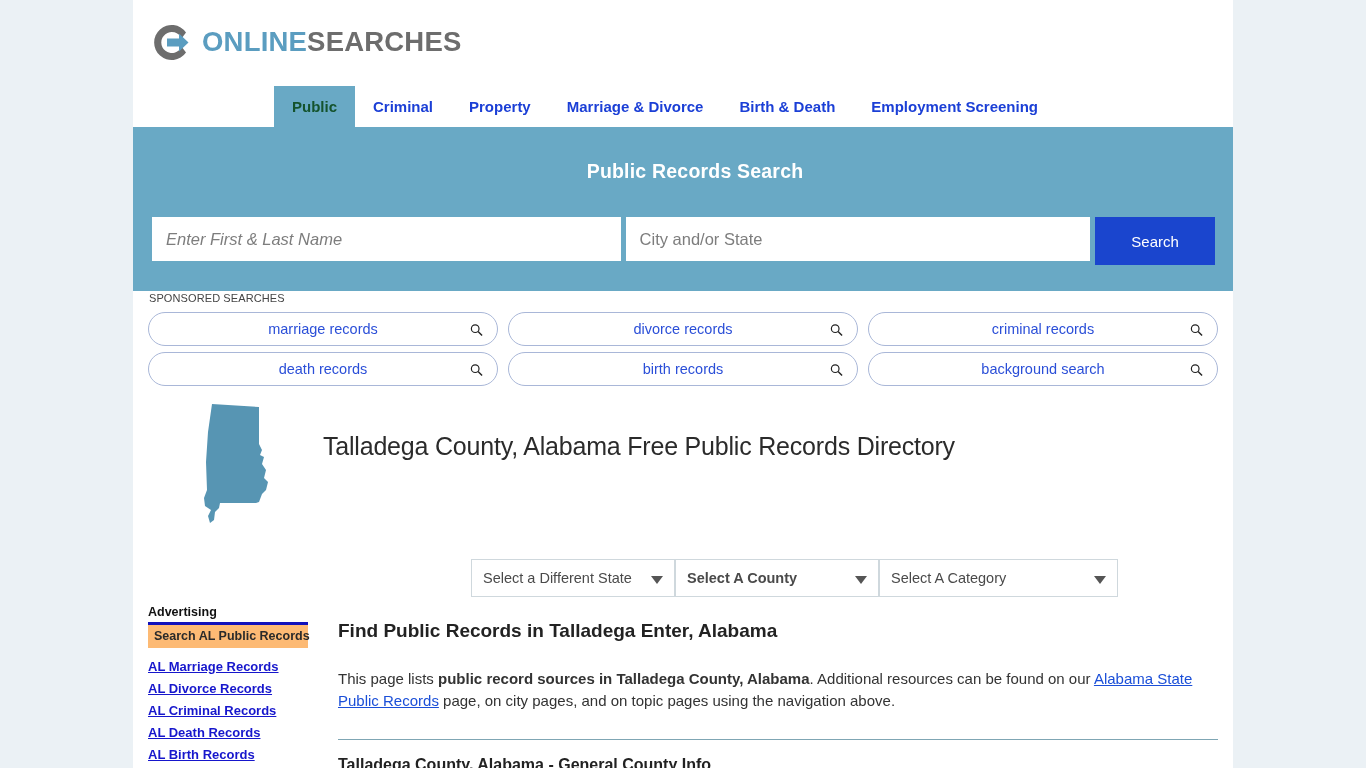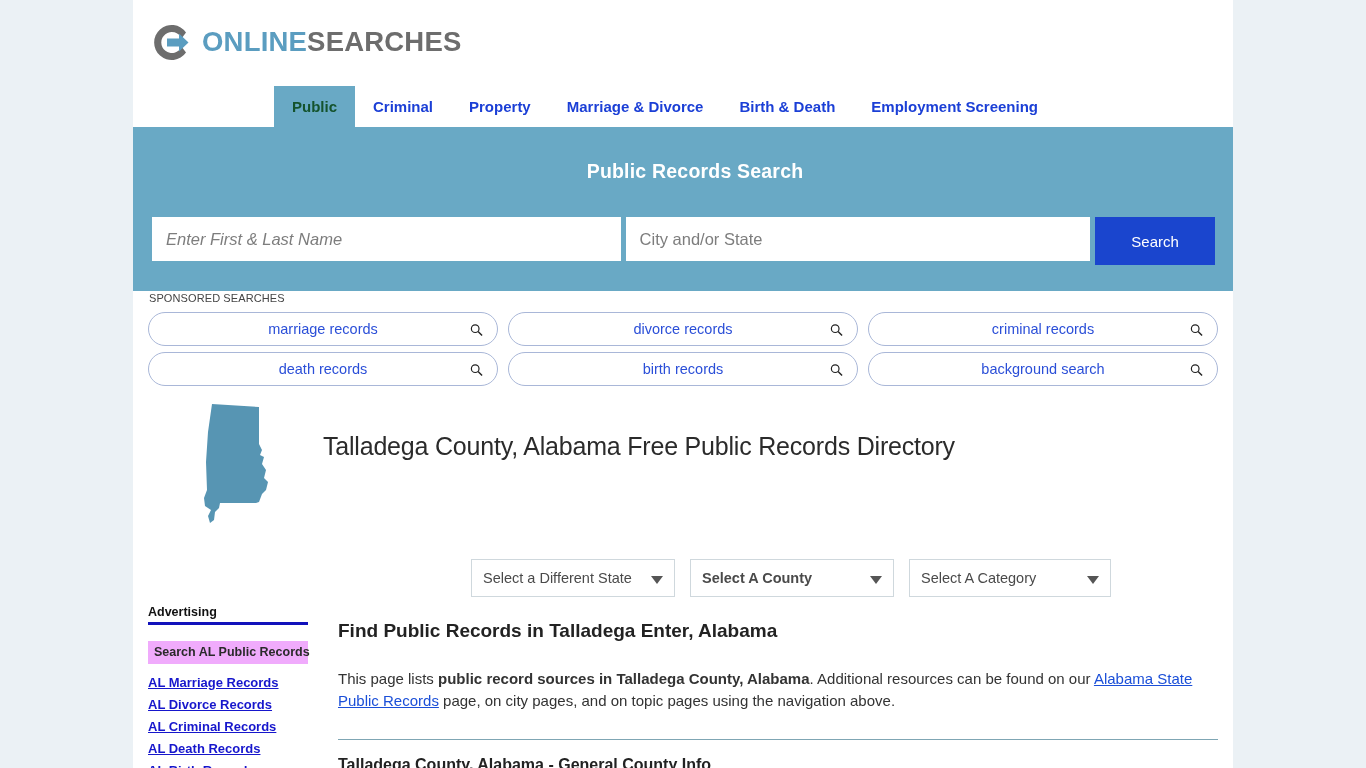--- a/index.html
+++ b/index.html
@@ -109,56 +109,56 @@
   .state-map { width: 175px; flex: 0 0 175px; padding-top: 2px; }
   .state-map svg { display: block; margin: 0 auto; }
   .page-title {
     flex: 1;
     font-size: 25px; font-weight: normal; color: #2b2b2b;
     line-height: 1.35; margin: 0; padding-top: 30px;
     letter-spacing: -.2px;
   }
 
   
-  .select-row { position: absolute; left: 338px; top: 559px; display: flex; gap: 15px; }
+  .select-row { position: absolute; left: 338px; top: 559px; display: flex; }
   .select-box {
     position: relative;
     height: 38px;
     border: 1px solid #cfd8dd;
     background: #fff;
     display: flex; align-items: center;
     padding: 0 32px 0 11px;
     font-size: 14.5px; color: #4a4a4a;
     cursor: pointer; white-space: nowrap;
   }
   #sel-state { width: 204px; }
   #sel-county { width: 204px; font-weight: bold; }
-  #sel-category { width: 202px; }
+  #sel-category { width: 239px; }
   .caret {
     position: absolute; right: 11px; top: 50%;
     width: 0; height: 0; margin-top: -2px;
     border-left: 6px solid transparent;
     border-right: 6px solid transparent;
     border-top: 8px solid #555;
   }
 
   
   .sidebar { position: absolute; left: 15px; top: 605px; width: 160px; }
   .ad-heading {
     font-size: 12.5px; font-weight: bold; color: #111;
     padding-bottom: 3px;
     border-bottom: 3px solid #1111bb;
     margin-bottom: 0;
   }
   .ad-bar {
-    background: #f0abfc;
+    background: #fdba74;
     color: #2a2a2a;
     font-size: 12.5px; font-weight: bold;
     padding: 4px 6px 5px 6px;
-    margin-top: 16px;
+    margin-top: 0;
     white-space: nowrap;
     cursor: pointer;
   }
   .ad-links { margin-top: 11px; }
   .ad-link {
     display: block;
     color: #1616cc;
     font-size: 13px; font-weight: bold;
     text-decoration: underline;
     margin-bottom: 7px;

